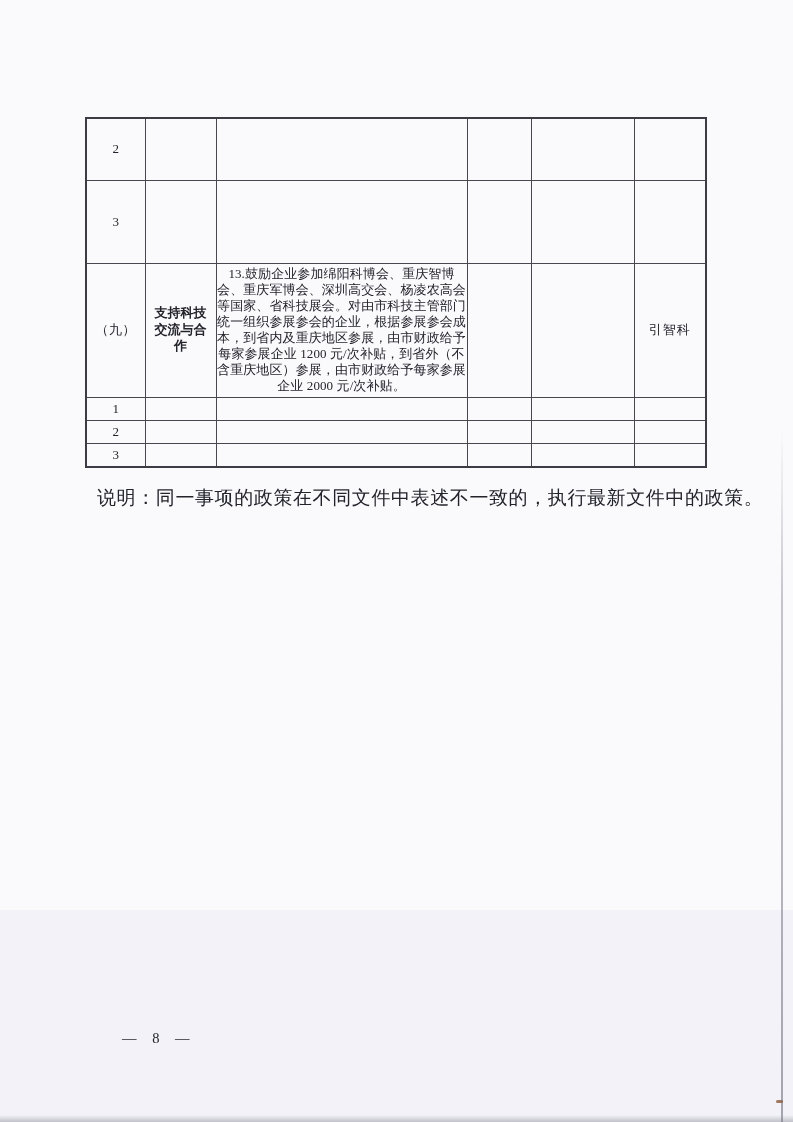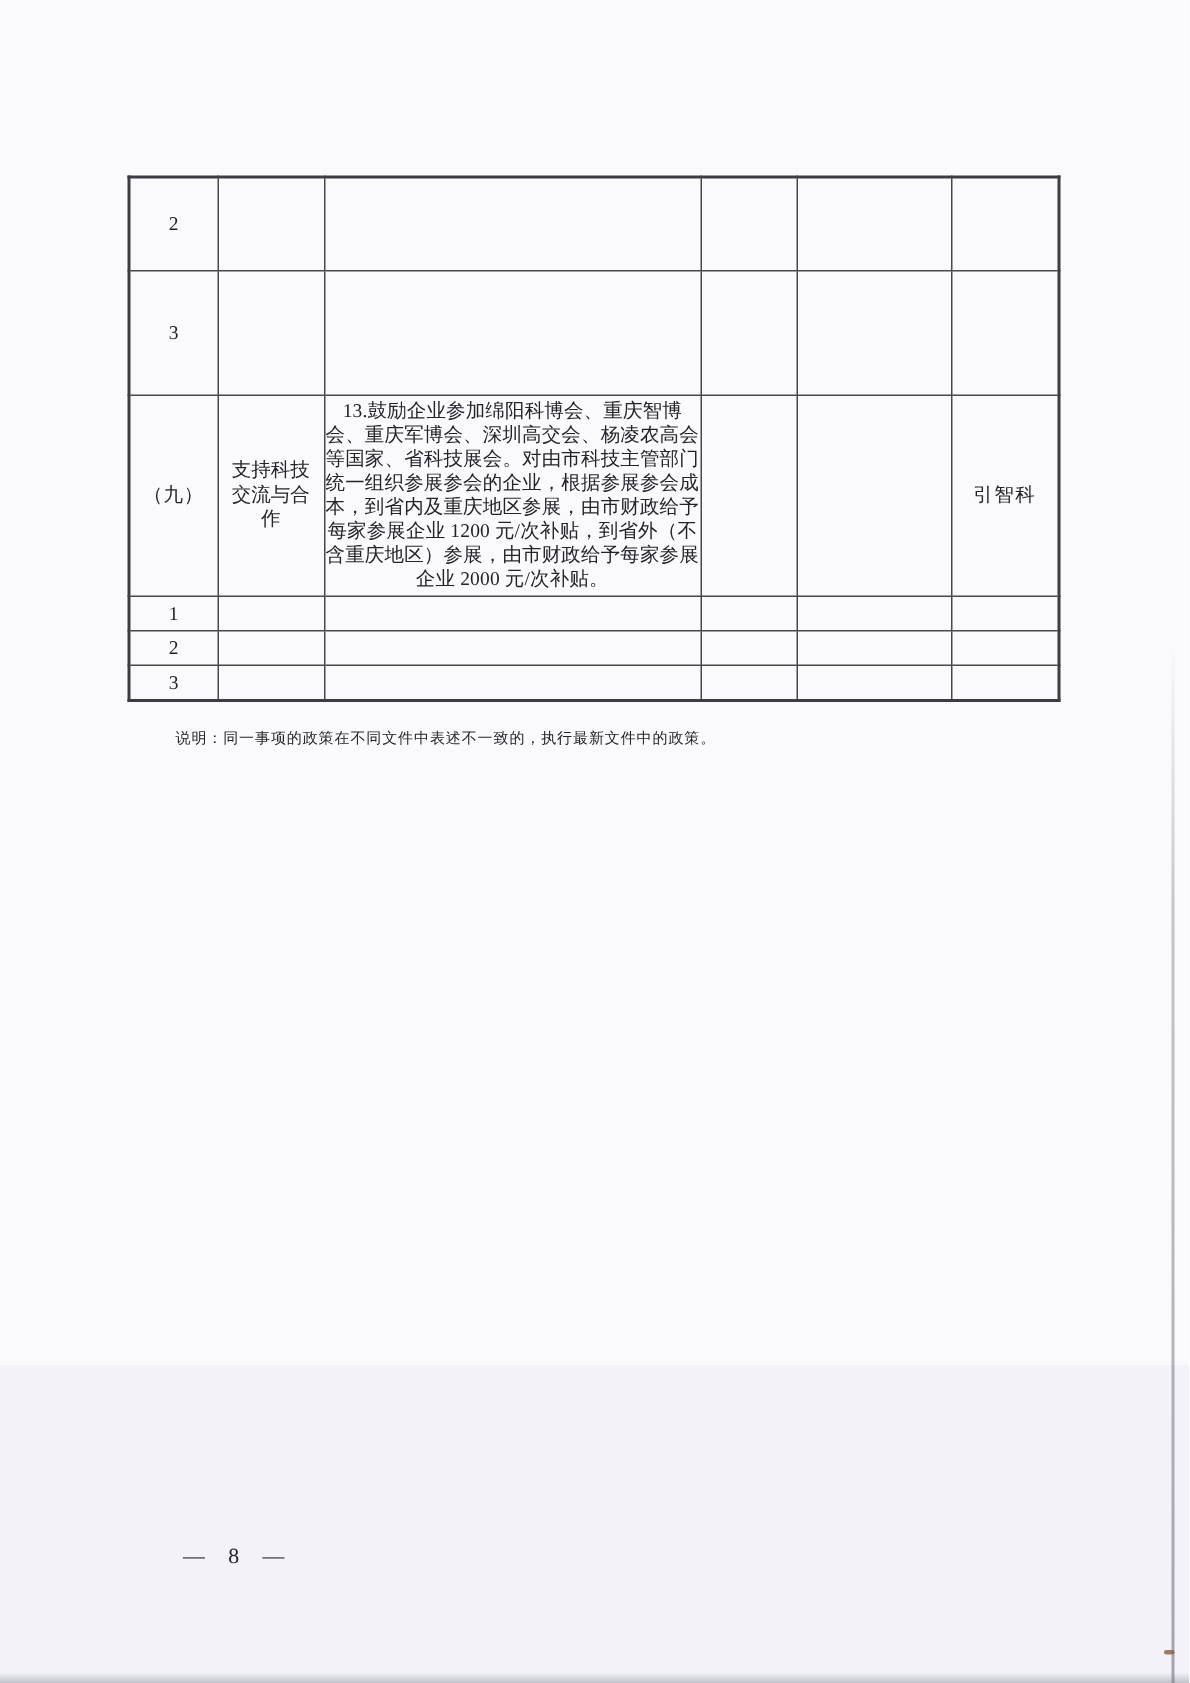--- a/index.html
+++ b/index.html
@@ -72,21 +72,21 @@
   }
   table.policy {
     border: 2px solid #3c3c44;
   }
   td.index-cell {
     font-size: 14px;
     letter-spacing: 0.5px;
   }
   td.category-cell {
     font-family: "Liberation Sans", "DejaVu Sans", sans-serif;
-    font-weight: 400;
+    font-weight: 700;
     font-size: 13.5px;
   }
   .category-inner {
     width: 56px;
     margin: 0 auto;
     line-height: 16.5px;
     text-align: center;
   }
   td.policy-cell {
     text-align: justify;
@@ -100,23 +100,23 @@
   td.dept-cell {
     font-size: 13.5px;
     letter-spacing: 1px;
   }
   td.num-cell {
     font-size: 13px;
   }
 
   .note {
     position: absolute;
-    left: 117px;
+    left: 97px;
     top: 485px;
-    font-size: 10px;
+    font-size: 19px;
     letter-spacing: 0.6px;
     white-space: nowrap;
   }
   .page-number {
     position: absolute;
     left: 122px;
     top: 1030px;
     font-size: 14.5px;
     letter-spacing: 4px;
     word-spacing: 4px;

